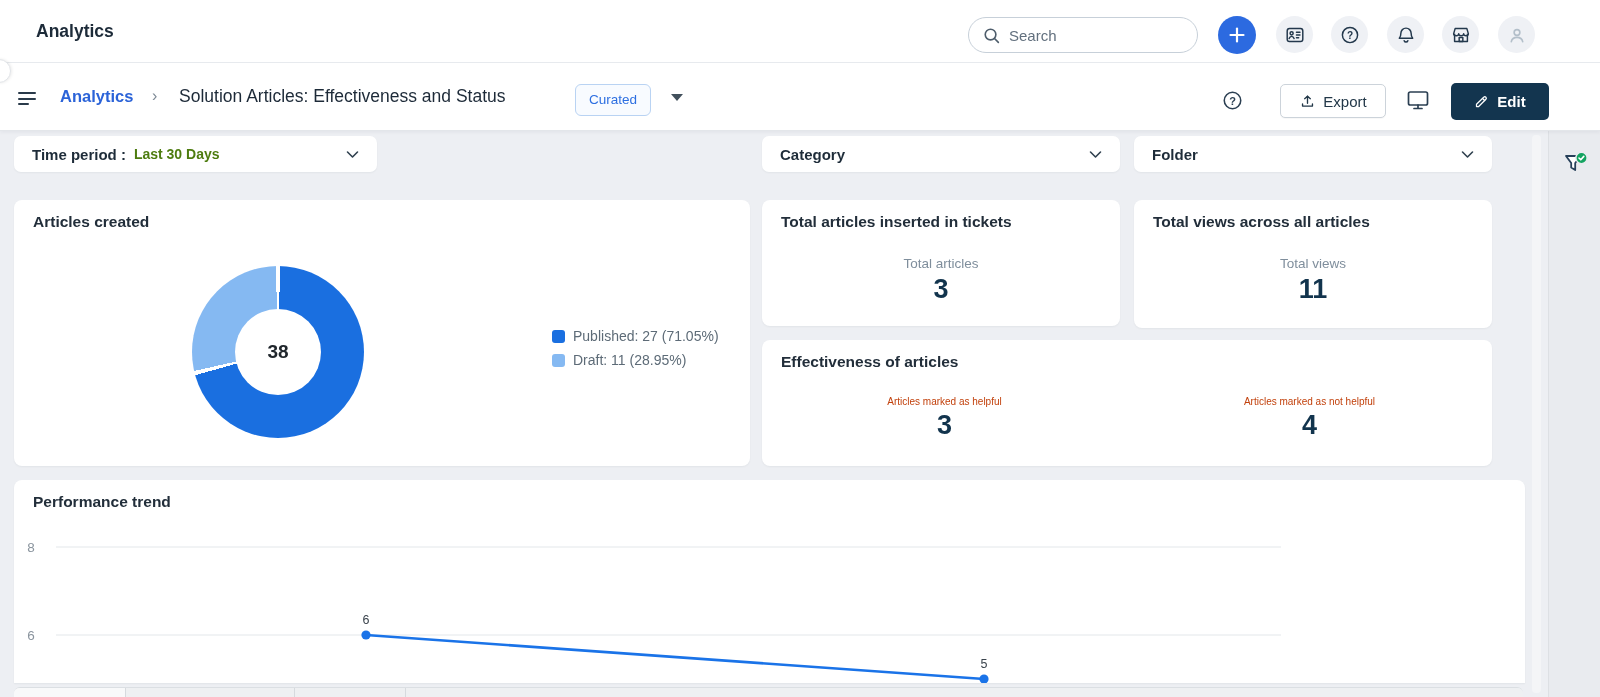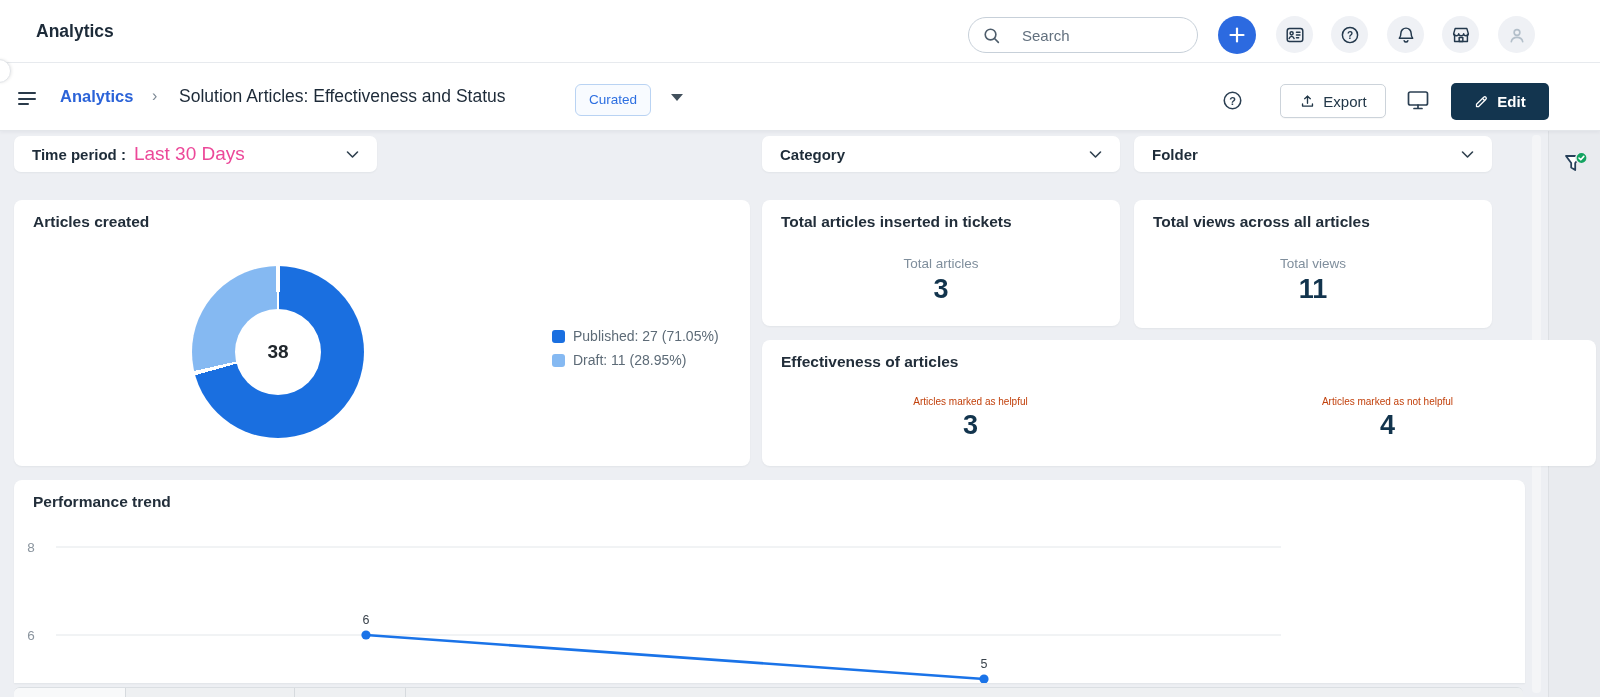--- a/index.html
+++ b/index.html
@@ -2,21 +2,21 @@
 <html><head>
 <meta charset="utf-8">
 <style>
   * { margin:0; padding:0; box-sizing:border-box; }
   body { font-family:"Liberation Sans", sans-serif; background:#fff; }
   #screen { position:relative; width:1600px; height:697px; background:#edeff3; overflow:hidden; }
 
   
   .topbar { position:absolute; left:0; top:0; width:1600px; height:63px; background:#fff; border-bottom:1px solid #e7eaee; z-index:4; }
   .app-title { position:absolute; left:36px; top:21px; font-size:17.5px; font-weight:700; color:#1d2b39; }
-  .search-pill { position:absolute; left:968px; top:17px; width:230px; height:36px; background:#fff; border:1px solid #c7d0d9; border-radius:18px; display:flex; align-items:center; padding-left:13px; gap:21px; }
+  .search-pill { position:absolute; left:968px; top:17px; width:230px; height:36px; background:#fff; border:1px solid #c7d0d9; border-radius:18px; display:flex; align-items:center; padding-left:13px; gap:8px; }
   .search-pill input { border:none; outline:none; background:transparent; font-size:15px; color:#33404d; width:170px; font-family:"Liberation Sans", sans-serif; }
   .search-pill input::placeholder { color:#62707e; }
   .plus-btn { position:absolute; left:1218px; top:16px; width:38px; height:38px; border-radius:50%; background:#2c6ae0; display:flex; align-items:center; justify-content:center; cursor:pointer; border:none; }
   .icon-circle { position:absolute; top:16px; width:37px; height:37px; border-radius:50%; background:#eff1f5; display:flex; align-items:center; justify-content:center; cursor:pointer; border:none; }
 
   
   .toolbar { position:absolute; left:0; top:63px; width:1600px; height:68px; background:#fff; border-bottom:1px solid #e3e6ea; box-shadow:0 2px 3px rgba(20,30,40,.04); z-index:3; }
   .notch { position:absolute; left:-13px; top:59px; width:24px; height:24px; border-radius:50%; background:#fff; border:1px solid #e2e5e9; box-shadow:1px 0 3px rgba(0,0,0,.08); z-index:5; }
   .hamburger { position:absolute; left:18px; top:29px; width:20px; height:14px; cursor:pointer; }
   .hamburger span { display:block; height:2px; border-radius:2px; background:#2a3a4a; margin-bottom:3.5px; }
@@ -33,21 +33,21 @@
   .edit-btn span { font-size:15px; font-weight:700; color:#fff; }
 
   
   .content { position:absolute; left:0; top:131px; width:1600px; height:566px; background:#edeff3; }
   .right-rail { position:absolute; left:1548px; top:131px; width:52px; height:566px; background:#e9ebef; border-left:1px solid #dde0e4; }
   .scroll-strip { position:absolute; left:1532px; top:135px; width:9px; height:558px; background:#f4f5f7; border-radius:4px; }
   .funnel-btn { position:absolute; left:1560px; top:148px; width:32px; height:32px; background:none; border:none; cursor:pointer; }
 
   .filter-card { position:absolute; top:136px; height:36px; background:#fff; border-radius:7px; box-shadow:0 1px 2px rgba(25,35,45,.05); display:flex; align-items:center; padding:0 18px; cursor:pointer; }
   .filter-card .flabel { font-size:15px; font-weight:600; color:#1e2c39; }
-  .filter-card .fvalue { font-size:19px; font-weight:400; color:#ec4899; margin-left:8px; }
+  .filter-card .fvalue { font-size:14px; font-weight:700; color:#4d7c0f; margin-left:8px; }
   .filter-card .fchev { margin-left:auto; }
 
   .card { position:absolute; background:#fff; border-radius:8px; box-shadow:0 1px 2px rgba(25,35,45,.05); }
   .card-title { position:absolute; left:19px; top:13px; font-size:15.5px; font-weight:700; color:#222e3a; }
 
   .donut { position:absolute; left:178px; top:66px; width:172px; height:172px; border-radius:50%; }
   .donut-hole { position:absolute; left:43px; top:43px; width:86px; height:86px; background:#fff; border-radius:50%; display:flex; align-items:center; justify-content:center; font-size:19px; font-weight:600; color:#20262c; }
   .legend { position:absolute; left:538px; top:128px; display:flex; flex-direction:column; gap:8px; }
   .legend-row { display:flex; align-items:center; gap:8px; font-size:14px; color:#5d6b77; }
   .legend-swatch { width:13px; height:13px; border-radius:3px; flex:0 0 auto; }
@@ -258,21 +258,21 @@
     <div class="metric-label">Total articles</div>
     <div class="metric-value">3</div>
   </div>
 
   <div class="card" style="left:1134px; top:200px; width:358px; height:128px;">
     <div class="card-title">Total views across all articles</div>
     <div class="metric-label">Total views</div>
     <div class="metric-value">11</div>
   </div>
 
-  <div class="card" style="left:762px; top:340px; width:834px; height:126px;">
+  <div class="card" style="left:762px; top:340px; width:730px; height:126px;">
     <div class="card-title">Effectiveness of articles</div>
     <div class="stats">
       <div class="stat-col">
         <div class="stat-label">Articles marked as helpful</div>
         <div class="stat-value">3</div>
       </div>
       <div class="stat-col">
         <div class="stat-label">Articles marked as not helpful</div>
         <div class="stat-value">4</div>
       </div>

